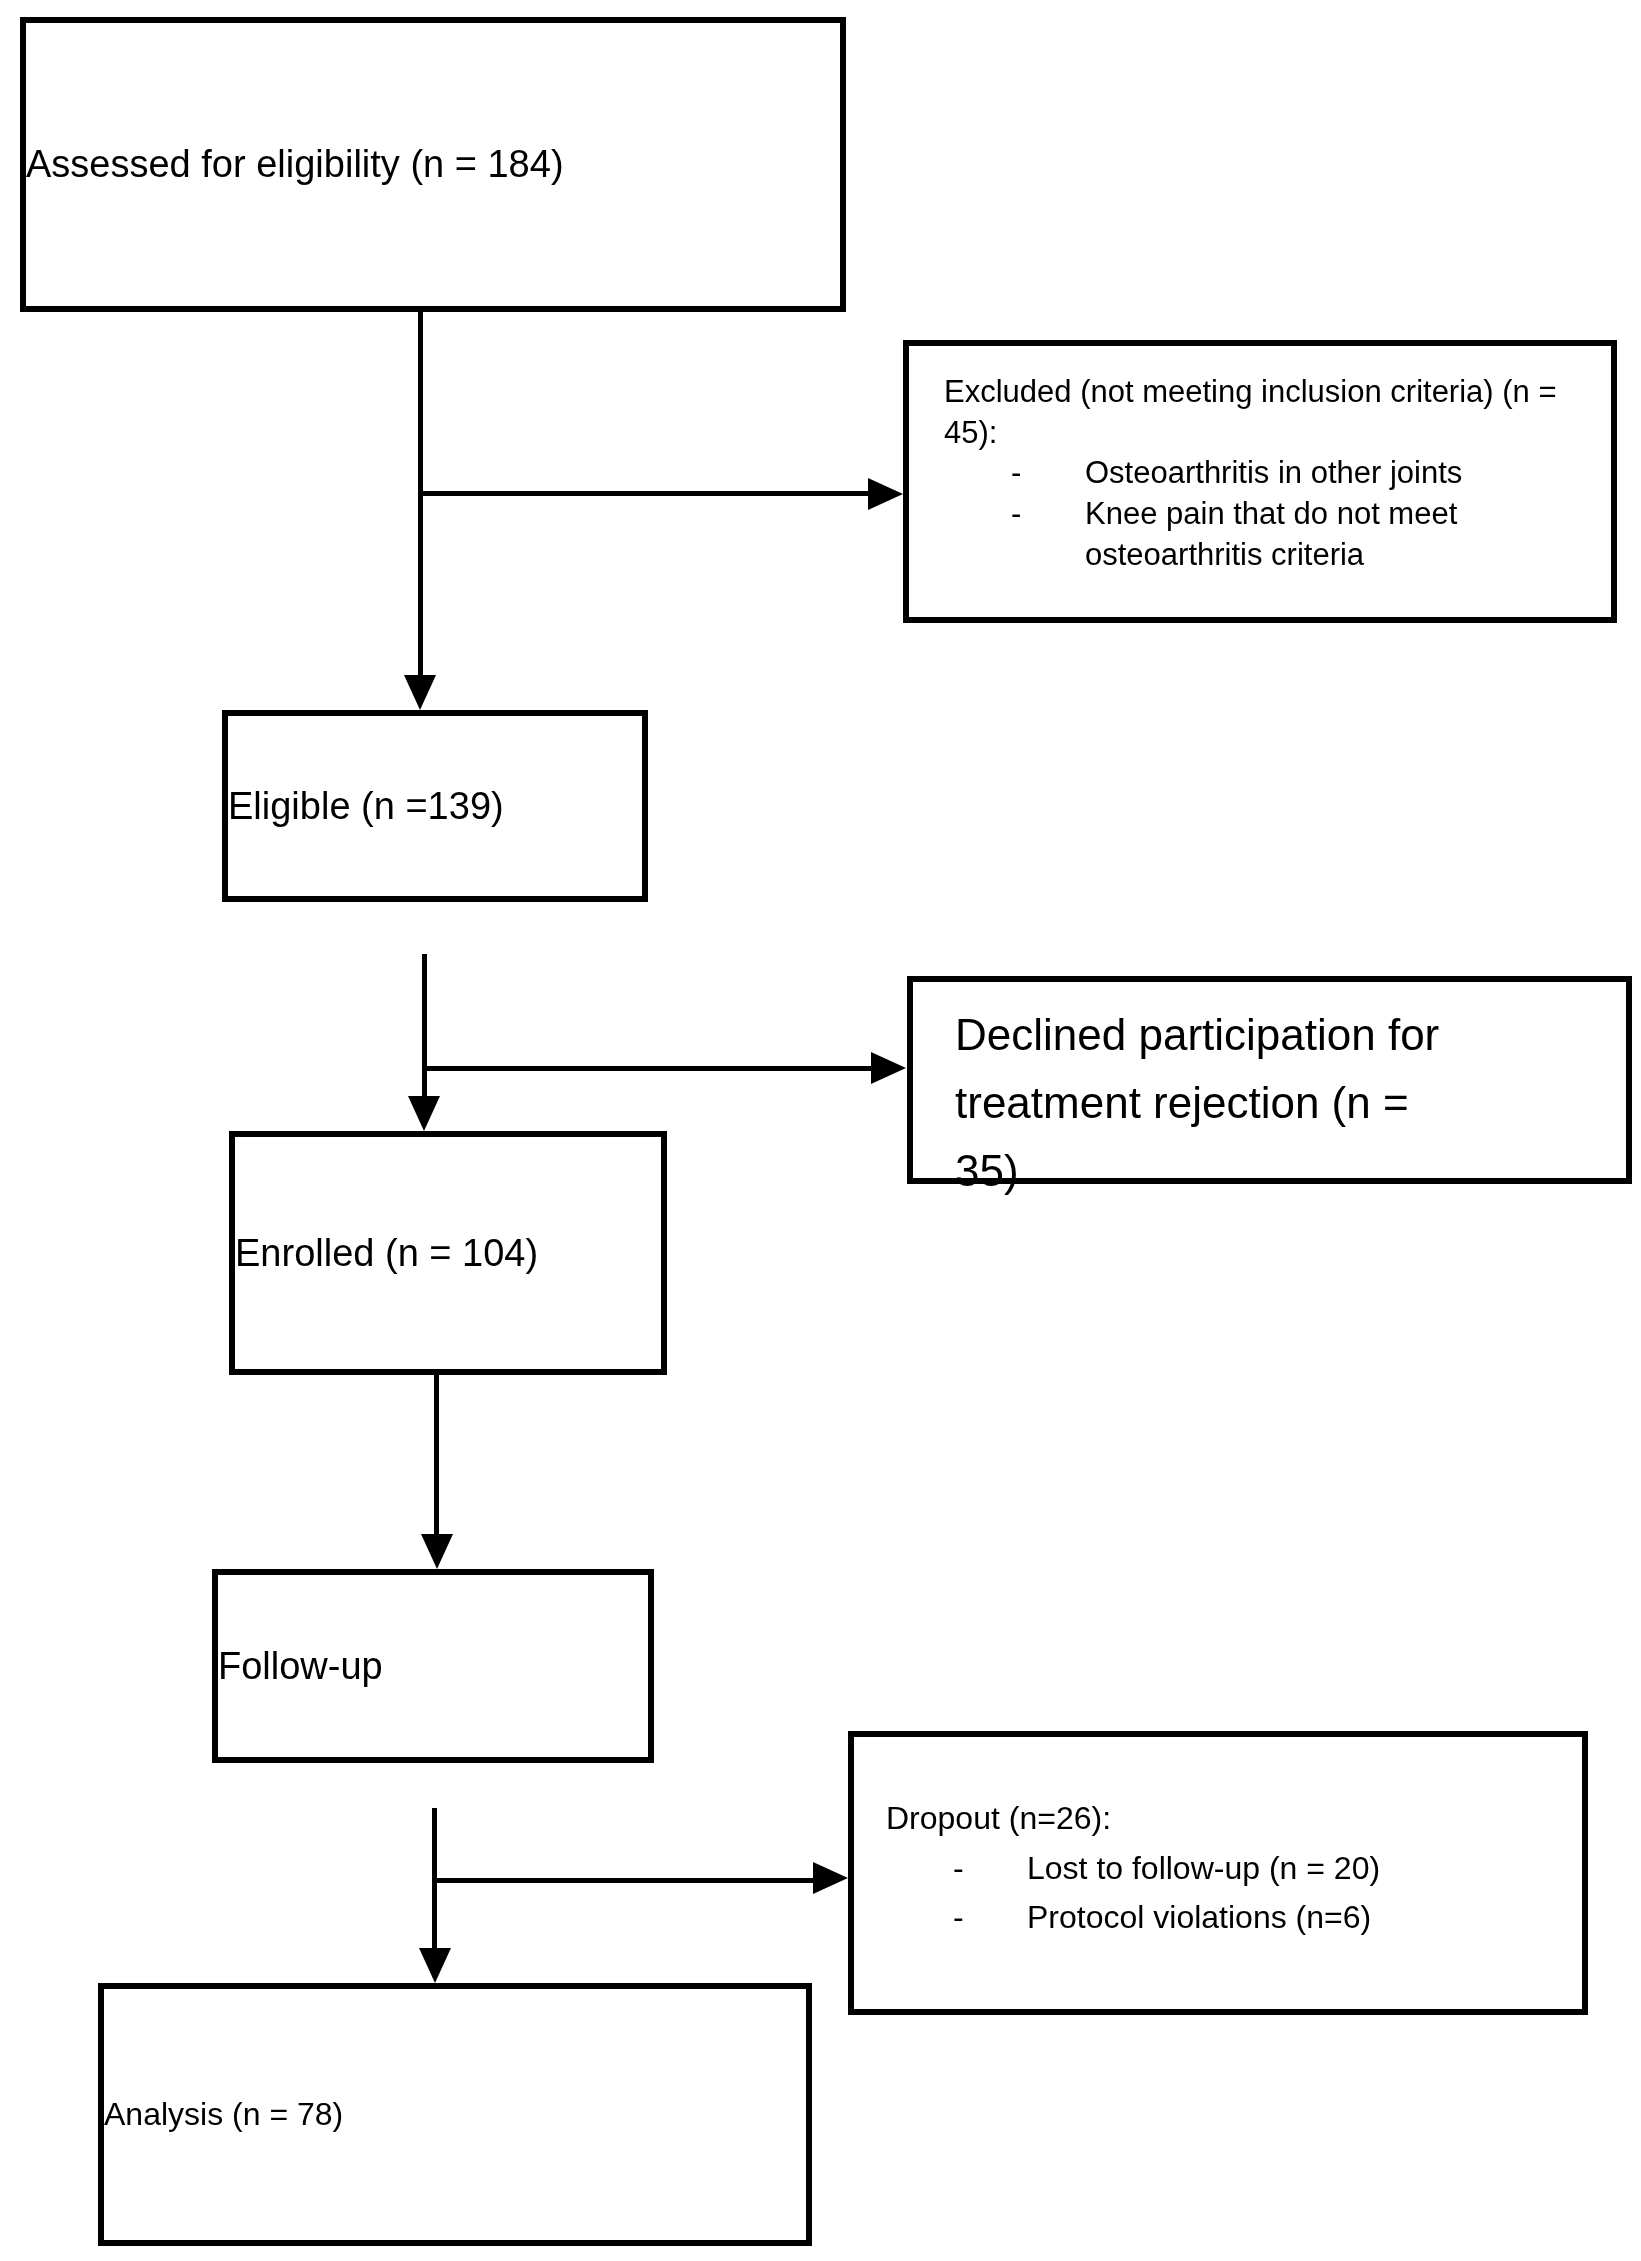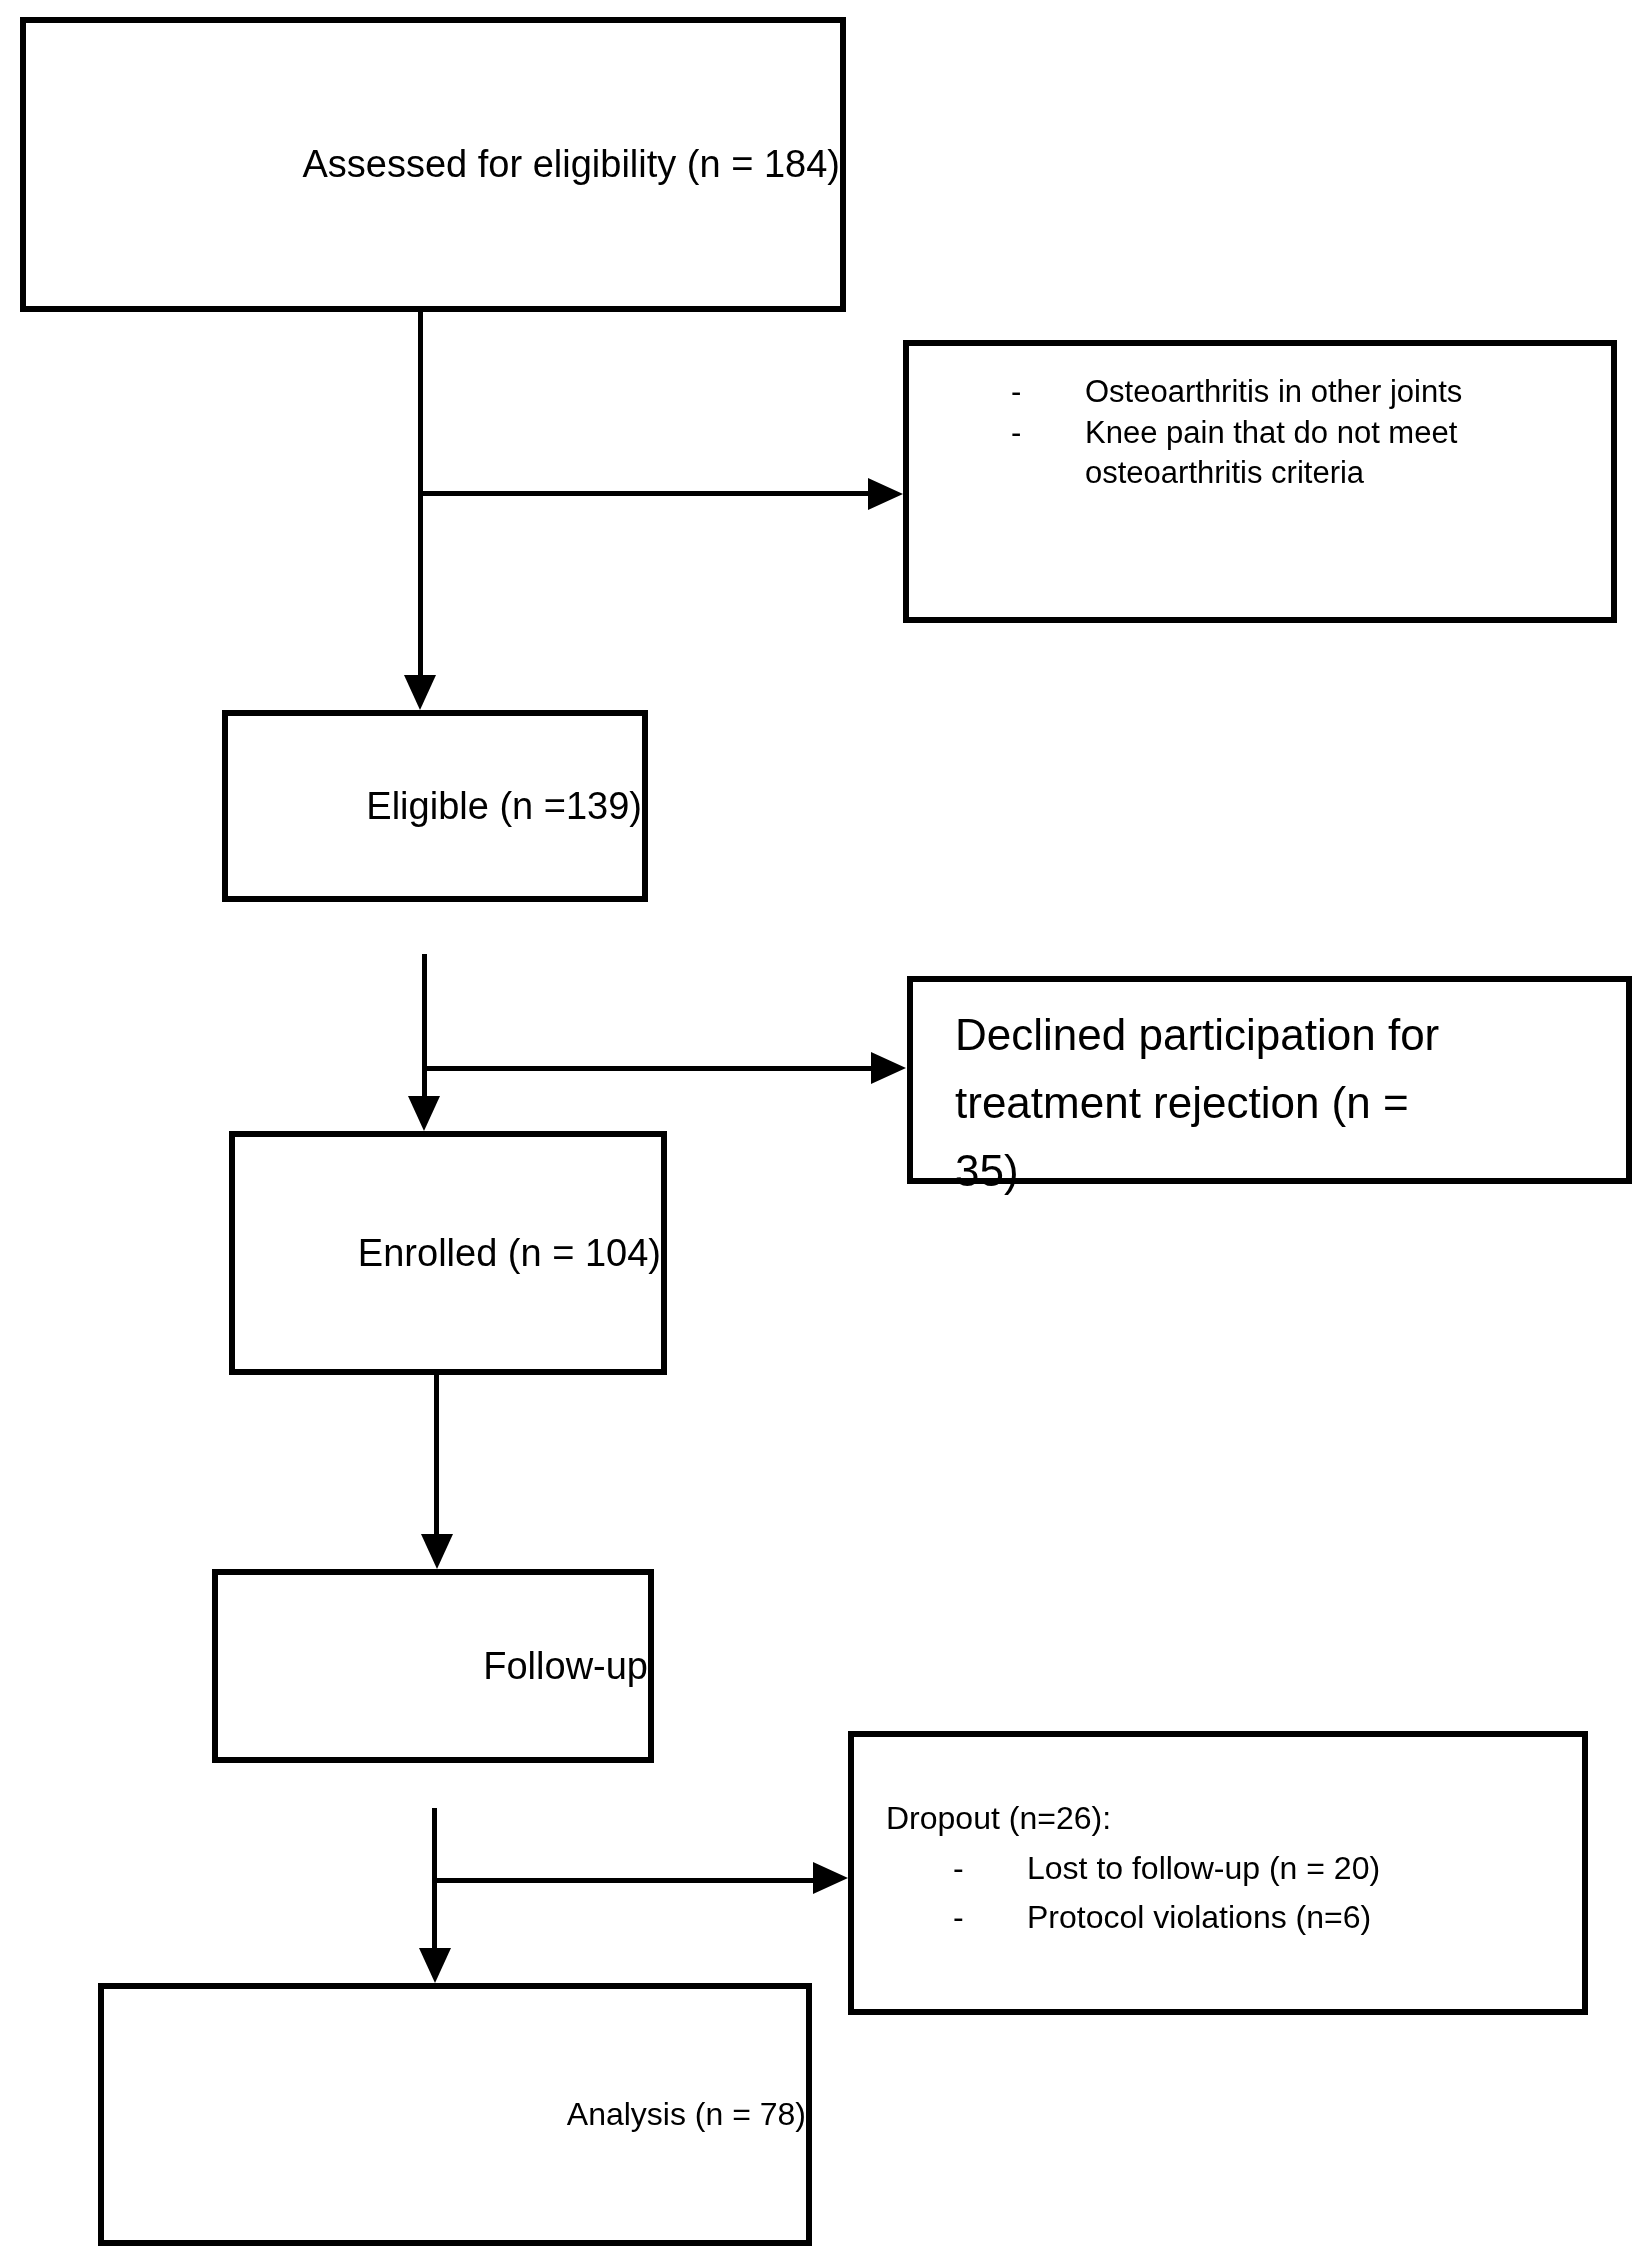--- a/index.html
+++ b/index.html
@@ -22,21 +22,21 @@
   }
   .box{
     position:absolute;
     box-sizing:border-box;
     background:var(--bg);
     border:6px solid var(--line);
   }
   .center{
     display:flex;
     align-items:center;
-    justify-content:flex-end;
+    justify-content:flex-start;
     text-align:center;
   }
   
   .node-assessed{ left:20px;  top:17px;   width:826px; height:295px; font-size:38px; }
   .node-excluded{ left:903px;top:340px;  width:714px; height:283px; font-size:31px; line-height:1.32; padding:25.6px 13.5px 0 35px; }
   .node-eligible{ left:222px; top:710px; width:426px;  height:192px; font-size:38px; }
   .node-declined{ left:907px;top:976px; width:725px; height:208px; font-size:44px; line-height:1.54; padding:19px 13.5px 0 42px; }
   .node-enrolled{ left:229px; top:1131px; width:438px;  height:244px; font-size:38px; }
   .node-followup{ left:212px; top:1569px; width:442px;  height:194px; font-size:38px; }
   .node-dropout{  left:848px;top:1731px; width:740px; height:284px; font-size:32px; line-height:1.55; padding:57px 13.5px 0 32px; }
@@ -81,20 +81,21 @@
 </head>
 <body>
 
 <div class="canvas">
 
   <div class="box center node-assessed">
     <span class="label">Assessed for eligibility (n = 184)</span>
   </div>
 
   <div class="box node-excluded">
+    <div class="heading">Excluded (not meeting inclusion criteria) (n = 45):</div>
     <div class="bullet">
       <span class="dash">-</span>
       <span class="btext">Osteoarthritis in other joints</span>
     </div>
     <div class="bullet">
       <span class="dash">-</span>
       <span class="btext">Knee pain that do not meet osteoarthritis criteria</span>
     </div>
   </div>
 

